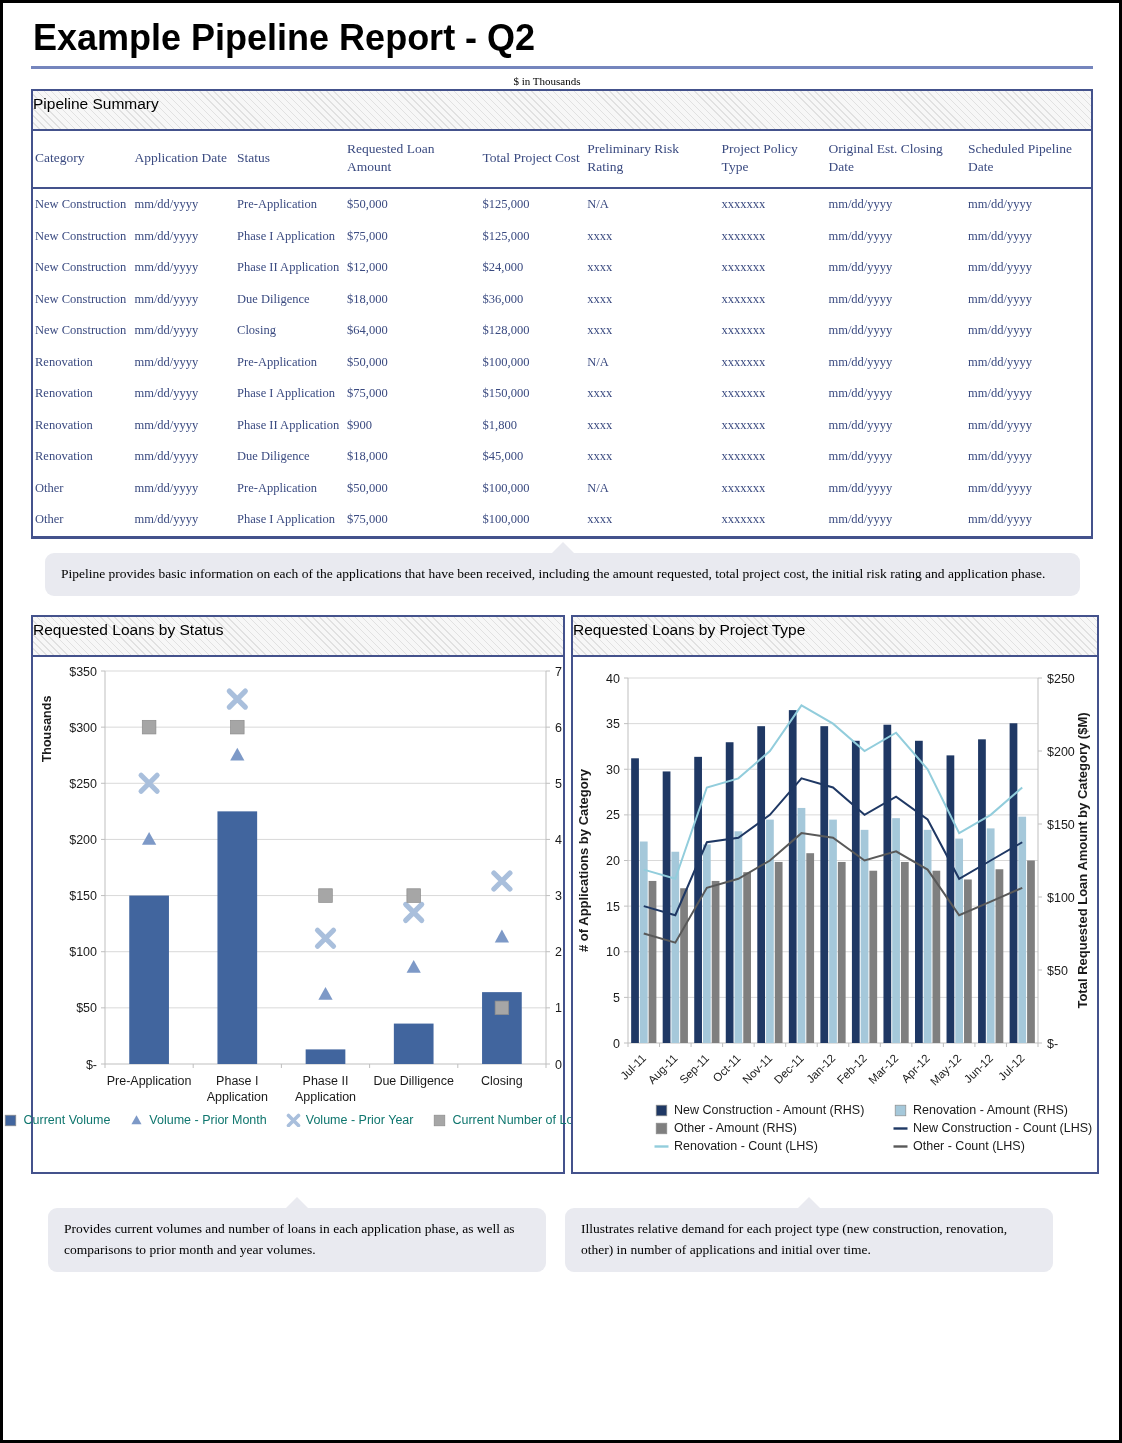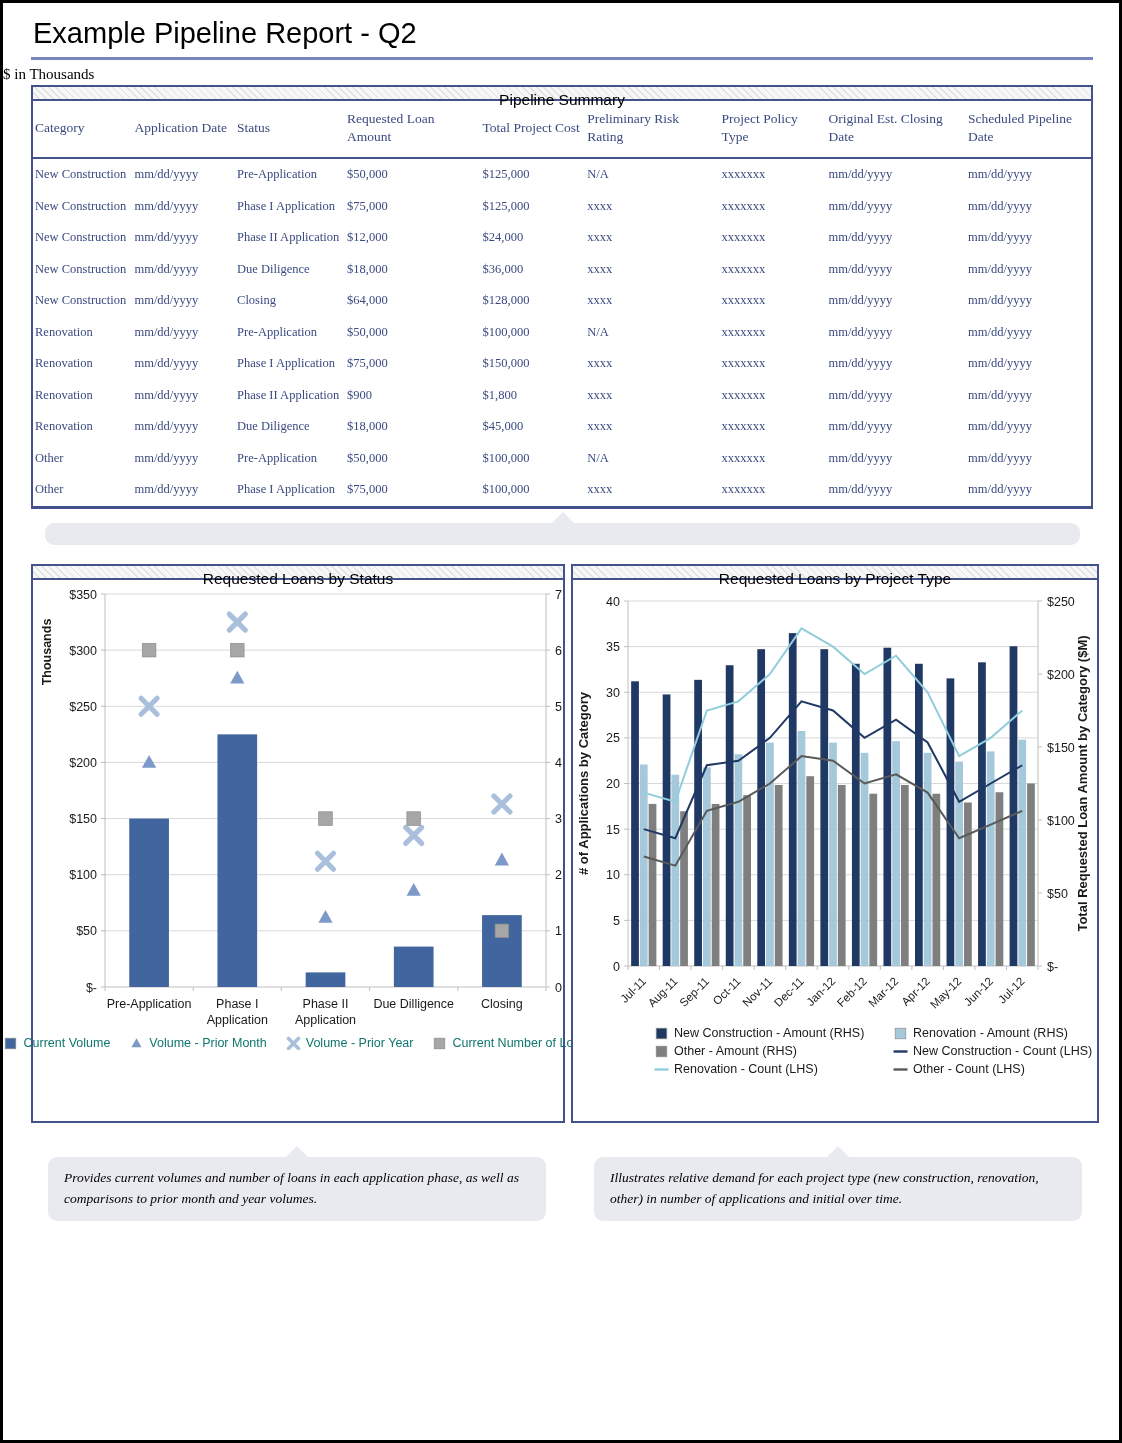--- a/index.html
+++ b/index.html
@@ -2,31 +2,31 @@
 <html><head>
 <meta charset="utf-8">
 <style>
   * { box-sizing: border-box; }
   html,body { margin:0; padding:0; background:#fff; }
   .page {
     width:1122px; height:1443px; position:relative; background:#fff;
     border:3px solid #000; font-family:"Liberation Sans", sans-serif; overflow:hidden;
   }
   .page-title {
-    margin:14px 0 0 30px; font-size:29px; font-weight:normal; color:#000;
+    margin:14px 0 0 30px; font-size:36px; font-weight:bold; color:#000;
     font-family:"Liberation Sans", sans-serif;
   }
   .title-rule { margin:7px 26px 0 28px; height:3px; background:#7585BD; }
   .units-note {
-    text-align:left; margin:6px 28px 2px 0; font-family:"Liberation Serif", serif;
-    font-size:15px; color:#000;
+    text-align:center; margin:6px 28px 2px 0; font-family:"Liberation Serif", serif;
+    font-size:11px; color:#000;
   }
   .panel { border:2px solid #44528C; background:#fff; }
   .panel-title {
-    height:14px; line-height:25px; text-align:center; font-size:15.5px; color:#000;
+    height:40px; line-height:25px; text-align:left; font-size:15.5px; color:#000;
     border-bottom:2px solid #44528C;
     background:repeating-linear-gradient(45deg,#f7f7f7 0px,#f7f7f7 4px,#e1e1e1 4px,#e1e1e1 5px);
   }
   .table-panel { margin:2px 26px 0 28px; border-bottom-width:3px; }
   table.pipeline { width:100%; border-collapse:collapse; font-family:"Liberation Serif", serif; color:#3A4A80; }
   table.pipeline th {
     text-align:left; font-weight:normal; font-size:13.5px; padding:9px 4px 11px 2px;
     border-bottom:2px solid #44528C; vertical-align:middle; line-height:1.35;
   }
   table.pipeline th:first-child, table.pipeline td:first-child { }
@@ -46,21 +46,21 @@
   .chart-panel { height:559px; }
   .chart-panel.left { width:534px; }
   .chart-panel.right { width:528px; }
   svg.chart { display:block; overflow:visible; font-family:"Liberation Sans", sans-serif; }
   .legend-row { display:flex; justify-content:center; align-items:center; gap:18px; font-size:12.5px; color:#0f766e; margin-top:4px; }
   .lg-item { display:flex; align-items:center; gap:4px; white-space:nowrap; }
   .legend-grid {
     display:grid; grid-template-columns:225px auto; margin-left:80px; margin-top:2px;
     row-gap:4px; column-gap:14px; font-size:12.5px; color:#1a1a1a;
   }
-  .bottom-callouts { display:flex; margin:34px 0 0 45px; gap:48px;font-style:italic; }
+  .bottom-callouts { display:flex; margin:34px 0 0 45px; gap:19px; }
   .bottom-callouts .callout.a { width:498px; }
   .bottom-callouts .callout.b { width:488px; }
 </style>
 </head>
 <body>
 
 <div class="page">
 
   <h1 class="page-title">Example Pipeline Report - Q2</h1>
   <div class="title-rule"></div>
@@ -214,20 +214,21 @@
             <td>xxxxxxx</td>
             <td>mm/dd/yyyy</td>
             <td>mm/dd/yyyy</td>
           </tr>
         </tbody>
     </table>
   </div>
 
   <div class="callout callout-table">
     <div class="pointer"></div>
+    <span>Pipeline provides basic information on each of the applications that have been received, including the amount requested, total project cost, the initial risk rating and application phase.</span>
   </div>
 
   <div class="charts-row">
     <div class="panel chart-panel left">
       <div class="panel-title">Requested Loans by Status</div>
       <svg id="status-svg" class="chart" width="530" height="452">
           <line x1="72" y1="407" x2="513" y2="407" stroke="#BFBFBF" stroke-width="1"></line>
           <line x1="68" y1="407" x2="72" y2="407" stroke="#BFBFBF"></line>
           <line x1="513" y1="407" x2="517" y2="407" stroke="#BFBFBF"></line>
           <text x="64" y="411.5" font-size="12.5" fill="#1a1a1a" text-anchor="end">$-</text>

